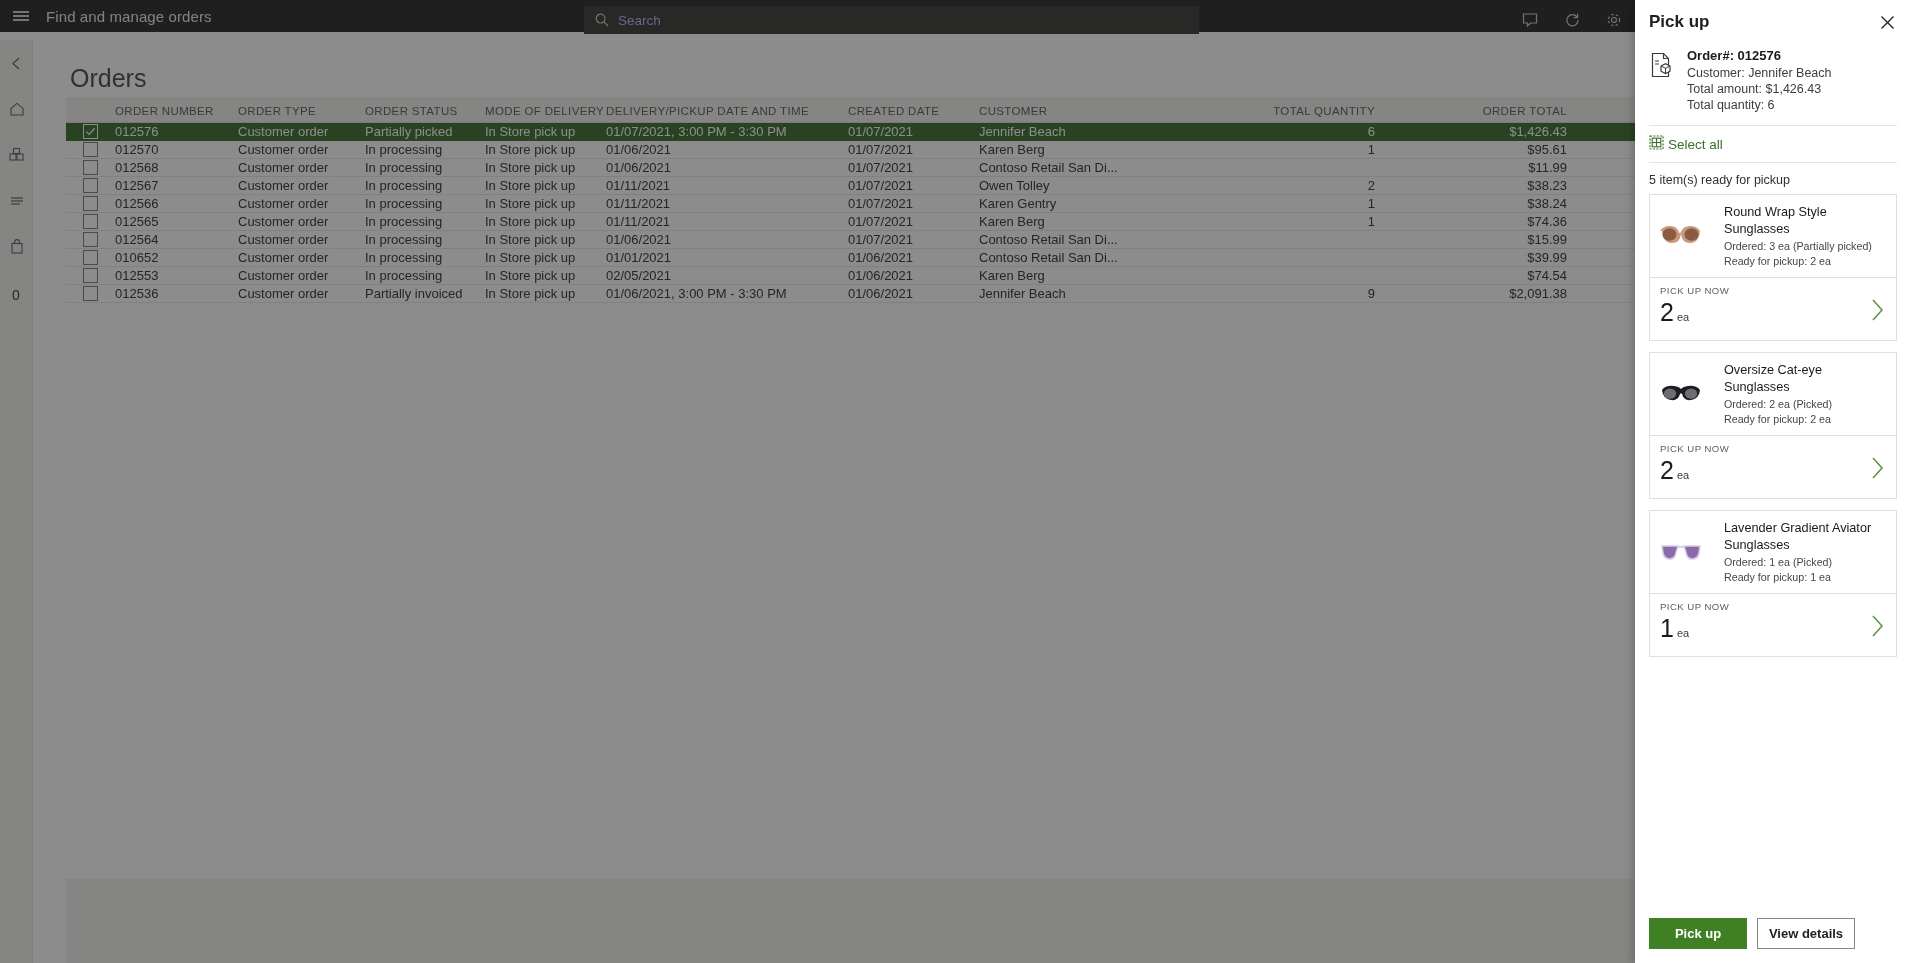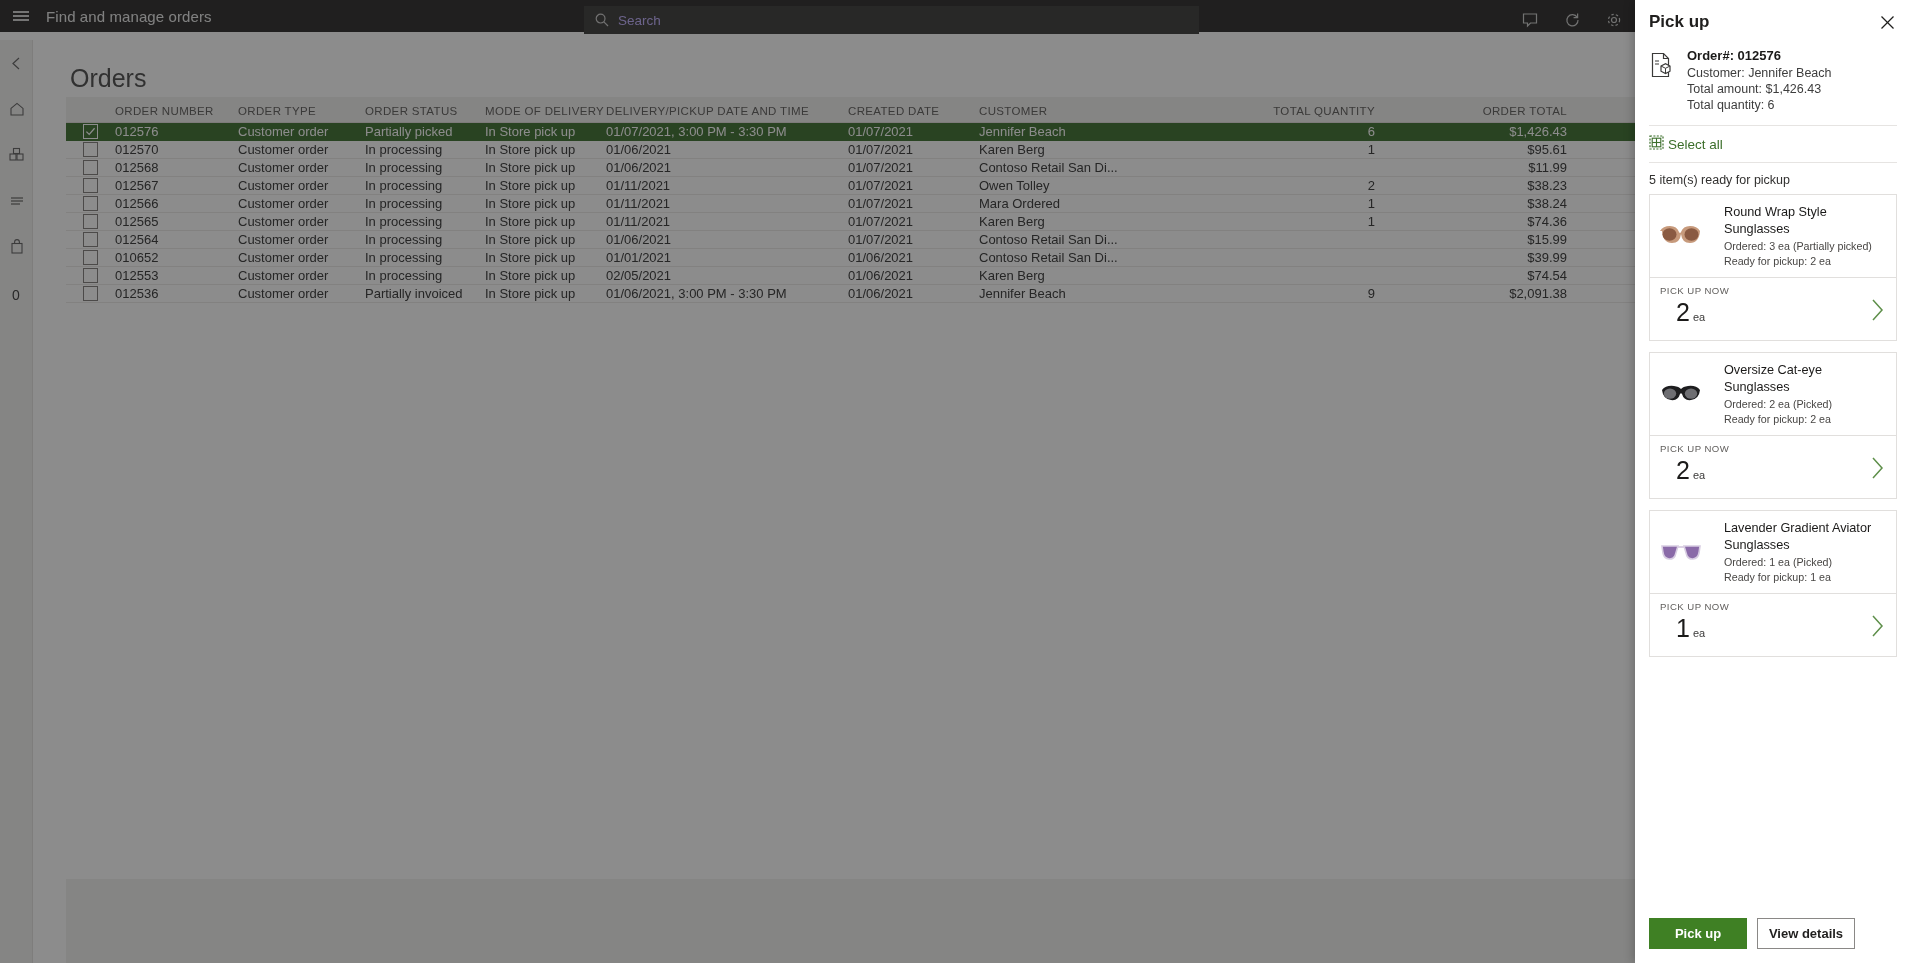--- a/index.html
+++ b/index.html
@@ -112,21 +112,21 @@
 
   .cards { flex: 1; overflow: hidden; padding: 0 14px; }
   .card { border: 1px solid #e1dfdd; margin-bottom: 11px; background: #fff; }
   .card-top { display: flex; padding: 9px 10px 9px 8px; gap: 20px; }
   .thumb { width: 46px; flex: 0 0 46px; display: flex; align-items: center; justify-content: center; }
   .card-info { flex: 1; }
   .prod-name { font-size: 12.7px; color: #1b1a19; line-height: 16.5px; margin-bottom: 2px; }
   .prod-meta { font-size: 10.7px; color: #484644; line-height: 14.5px; }
   .card-bot { border-top: 1px solid #e1dfdd; padding: 7px 10px 8px 10px; position: relative; }
   .pun-label { font-size: 9.6px; color: #605e5c; letter-spacing: .45px; margin-bottom: 1px; }
-  .pun-val { font-size: 25px; color: #1b1a19; font-weight: 300; line-height: 30px; margin-left: 16px; }
+  .pun-val { font-size: 25px; color: #1b1a19; font-weight: 300; line-height: 30px; }
   .pun-val .unit { font-size: 11px; color: #3b3a39; margin-left: 3px; }
   .chev { position: absolute; right: 10px; top: 50%; transform: translateY(-40%); }
 
   .panel-actions { padding: 0 14px 14px 14px; display: flex; gap: 10px; }
   .btn {
     height: 31px; font-size: 13px; display: flex; align-items: center; justify-content: center;
     cursor: pointer; font-weight: 600;
   }
   .btn-primary { flex: 0 0 98px; background: #3f8024; color: #fff; border: 1px solid #3f8024; }
   .btn-secondary { flex: 0 0 98px; background: #fff; color: #201f1e; border: 1px solid #8a8886; font-weight: 600; }
@@ -294,21 +294,21 @@
             <div class="grid-row">
               <div class="c-chk">
                 <span class="cb"></span>
               </div>
               <div class="c-num">012566</div>
               <div class="c-type">Customer order</div>
               <div class="c-stat">In processing</div>
               <div class="c-mode">In Store pick up</div>
               <div class="c-date">01/11/2021</div>
               <div class="c-crea">01/07/2021</div>
-              <div class="c-cust">Mara Ordered</div>
+              <div class="c-cust">Karen Gentry</div>
               <div class="c-qty">1</div>
               <div class="c-tot">$38.24</div>
             </div>
             <div class="grid-row">
               <div class="c-chk">
                 <span class="cb"></span>
               </div>
               <div class="c-num">012565</div>
               <div class="c-type">Customer order</div>
               <div class="c-stat">In processing</div>

